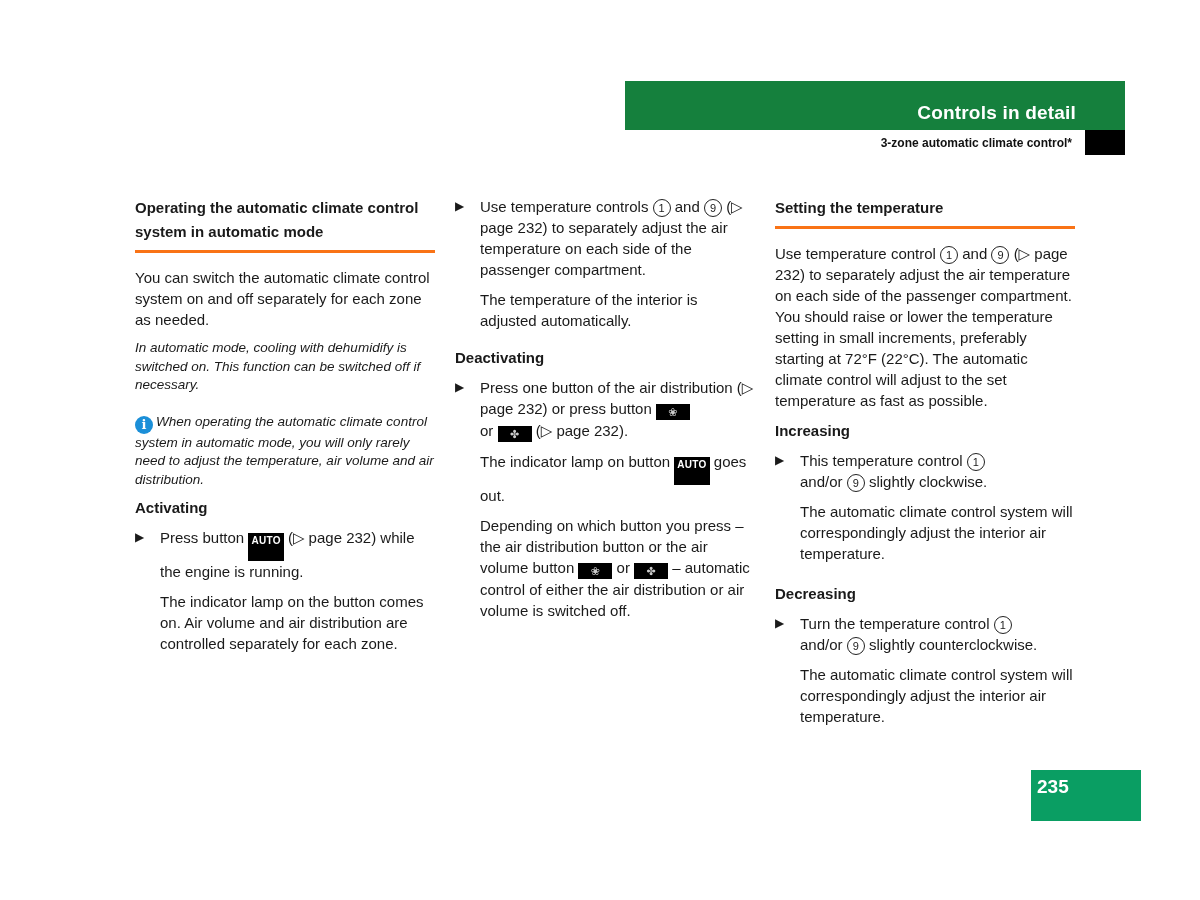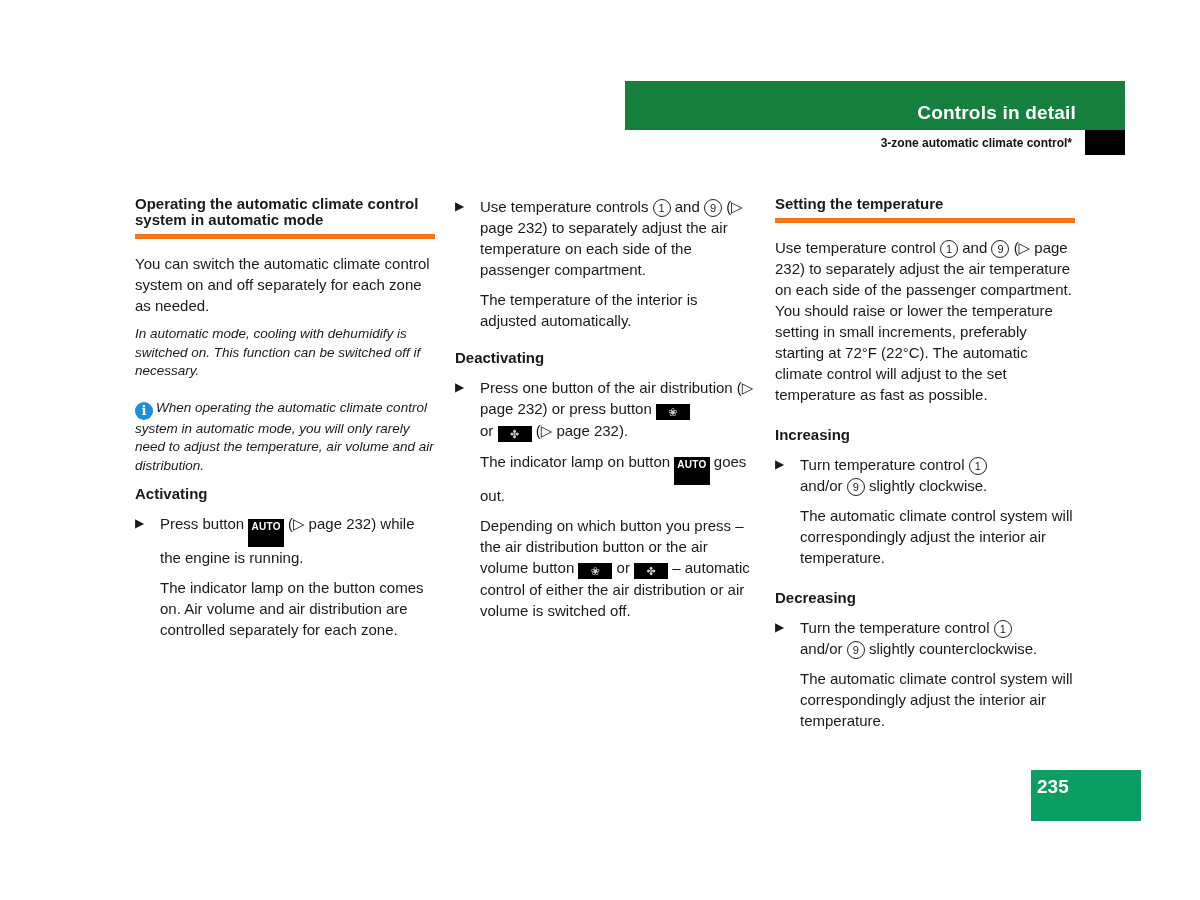--- a/index.html
+++ b/index.html
@@ -20,22 +20,22 @@
     font-weight: bold; font-size: 12px; color: #111;
   }
   .black-tab {
     position: absolute; left: 1085px; top: 130px; width: 40px; height: 25px; background: #000;
   }
   .col { position: absolute; top: 196px; width: 300px; font-size: 15px; line-height: 21px; }
   .col1 { left: 135px; }
   .col2 { left: 455px; }
   .col3 { left: 775px; }
   h2.section {
-    margin: 0; font-size: 15px; font-weight: bold; line-height: 16px;
-    padding-bottom: 6px; border-bottom: 5px solid #f97316; margin-bottom: 14px;
+    margin: 0; font-size: 15px; font-weight: bold; line-height: 24px;
+    padding-bottom: 6px; border-bottom: 3px solid #f97316; margin-bottom: 14px;
   }
   h3.sub { margin: 0 0 9px 0; font-size: 15px; font-weight: bold; line-height: 21px; }
   p { margin: 0 0 9px 0; }
   .indent { padding-left: 25px; }
   .bullet { position: relative; padding-left: 25px; margin-bottom: 9px; }
   .bullet .arrow { position: absolute; left: 0; top: 0; font-size: 12px; }
   .note { font-style: italic; font-size: 13.5px; line-height: 18.5px; margin-bottom: 8px; }
   .info-icon {
     display: inline-block; width: 18px; height: 18px; border-radius: 50%; background: #1b8fd8;
     color: #fff; font-style: normal; font-weight: bold; font-size: 13px; line-height: 18px;
@@ -112,31 +112,31 @@
     <span>Depending on which button you press – the air distribution button or the air volume button</span>
     <span class="btn-dark">❀</span>
     <span>or</span>
     <span class="btn-dark">✤</span>
     <span>– automatic control of either the air distribution or air volume is switched off.</span>
   </p>
 </div>
 
 <div class="col col3">
   <h2 class="section">Setting the temperature</h2>
-  <p style="margin-bottom:19px;">
+  <p style="margin-bottom:9px;">
     <span>Use temperature control</span>
     <span class="circ">1</span>
     <span>and</span>
     <span class="circ">9</span>
     <span>(▷ page 232) to separately adjust the air temperature on each side of the passenger compartment. You should raise or lower the temperature setting in small increments, preferably starting at 72°F (22°C). The automatic climate control will adjust to the set temperature as fast as possible.</span>
   </p>
   <h3 class="sub">Increasing</h3>
   <div class="bullet">
     <span class="arrow">▶</span>
-    <span>Turn temperature control</span>
+    <span>This temperature control</span>
     <span class="circ">1</span><br>
     <span>and/or</span>
     <span class="circ">9</span>
     <span>slightly clockwise.</span>
   </div>
   <p class="indent" style="margin-bottom:19px;">The automatic climate control system will correspondingly adjust the interior air temperature.</p>
   <h3 class="sub">Decreasing</h3>
   <div class="bullet">
     <span class="arrow">▶</span>
     <span>Turn the temperature control</span>

